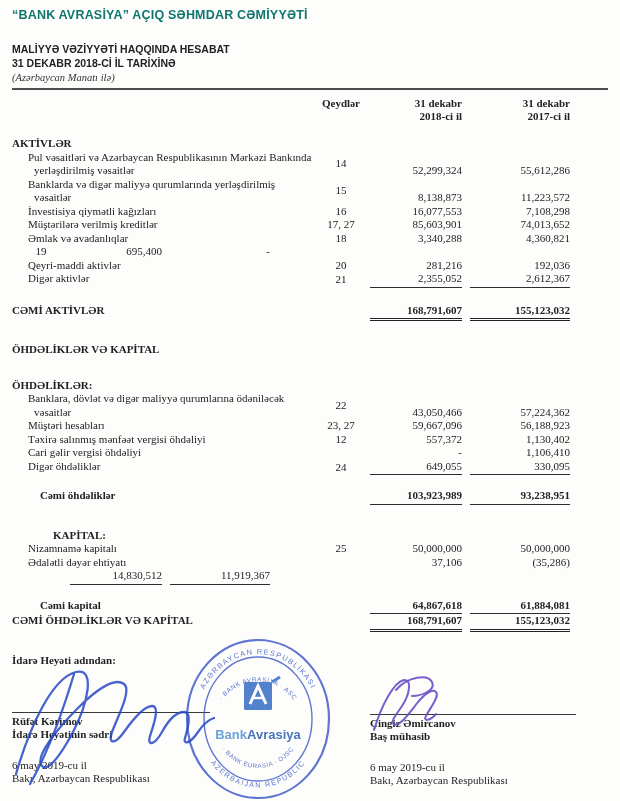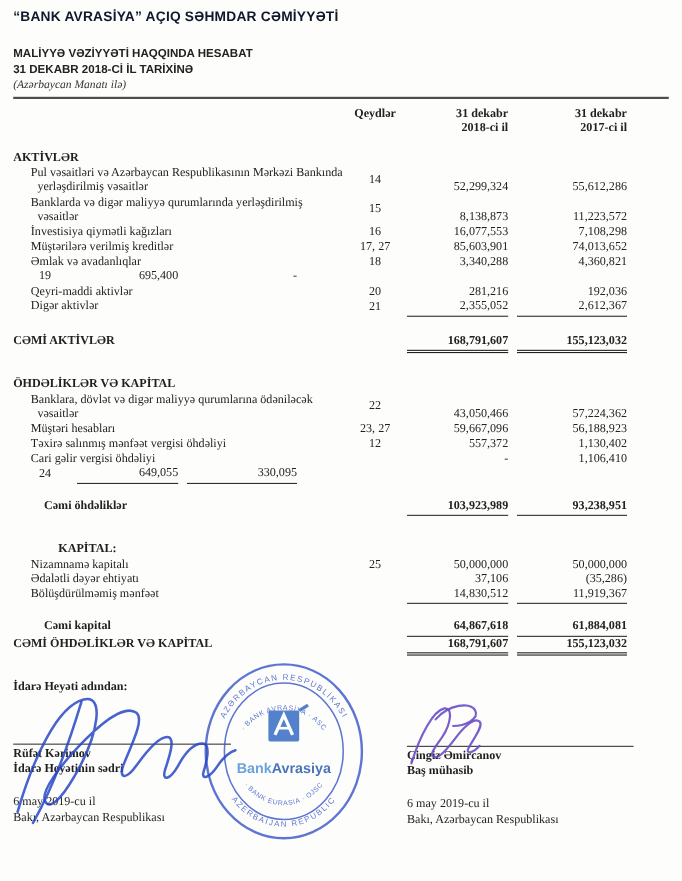--- a/index.html
+++ b/index.html
@@ -13,21 +13,21 @@
   html,body{background:#ffffff;}
   body{
     width:620px;height:801px;overflow:hidden;position:relative;
     color:var(--text);
     font-family:"Liberation Serif", serif;
   }
   .page{width:620px;height:801px;padding:8px 0 0 0;background:#fdfdfc;}
 
   
   .rep-head{padding:0 12px;font-family:"Liberation Sans", sans-serif;}
-  .company{font-size:12.5px;font-weight:bold;letter-spacing:.2px;color:#0f172a;}
+  .company{font-size:12.5px;font-weight:bold;letter-spacing:.2px;color:#0f766e;}
   .rtitle{font-size:10.5px;font-weight:bold;margin-top:2px;color:#222;}
   .rtitle.first{margin-top:21px;}
   .currency{font-family:"Liberation Serif", serif;font-style:italic;font-size:10.5px;margin-top:3px;color:#333;}
   .head-rule{border:none;border-top:2px solid #4e4e4e;margin:5px 0 0 12px;width:596px;}
 
   
   .trow{display:flex;align-items:baseline;padding:0 50px 0 12px;font-size:11px;line-height:13.5px;color:#222;}
   .trow.two{align-items:flex-end;}
   .c-label{flex:1;padding-left:22px;text-indent:-6px;}
   .c-label.lvl0{padding-left:0;text-indent:0;}
@@ -156,20 +156,21 @@
 
   <div class="trow total u2" style="margin-top:16px;">
     <div class="c-label lvl0">CƏMİ AKTİVLƏR</div>
     <div class="c-note"></div>
     <div class="c-v1">168,791,607</div>
     <div class="c-gap"></div>
     <div class="c-v2">155,123,032</div>
   </div>
 
   <div class="sec-title" style="margin-top:22px;">ÖHDƏLİKLƏR VƏ KAPİTAL</div>
+  <div class="sec-title" style="margin-top:22px;">ÖHDƏLİKLƏR:</div>
 
   <div class="trow two">
     <div class="c-label">Banklara, dövlət və digər maliyyə qurumlarına ödəniləcək vəsaitlər</div>
     <div class="c-note">22</div>
     <div class="c-v1">43,050,466</div>
     <div class="c-gap"></div>
     <div class="c-v2">57,224,362</div>
   </div>
   <div class="trow">
     <div class="c-label">Müştəri hesabları</div>
@@ -186,20 +187,21 @@
     <div class="c-v2">1,130,402</div>
   </div>
   <div class="trow">
     <div class="c-label">Cari gəlir vergisi öhdəliyi</div>
     <div class="c-note"></div>
     <div class="c-v1">-</div>
     <div class="c-gap"></div>
     <div class="c-v2">1,106,410</div>
   </div>
   <div class="trow u1">
+    <div class="c-label">Digər öhdəliklər</div>
     <div class="c-note">24</div>
     <div class="c-v1">649,055</div>
     <div class="c-gap"></div>
     <div class="c-v2">330,095</div>
   </div>
 
   <div class="trow total u1" style="margin-top:14px;">
     <div class="c-label lvl2">Cəmi öhdəliklər</div>
     <div class="c-note"></div>
     <div class="c-v1">103,923,989</div>
@@ -217,21 +219,20 @@
     <div class="c-v2">50,000,000</div>
   </div>
   <div class="trow">
     <div class="c-label">Ədalətli dəyər ehtiyatı</div>
     <div class="c-note"></div>
     <div class="c-v1">37,106</div>
     <div class="c-gap"></div>
     <div class="c-v2">(35,286)</div>
   </div>
   <div class="trow u1">
-    <div class="c-label">Bölüşdürülməmiş mənfəət</div>
     <div class="c-note"></div>
     <div class="c-v1">14,830,512</div>
     <div class="c-gap"></div>
     <div class="c-v2">11,919,367</div>
   </div>
 
   <div class="trow total u1" style="margin-top:14px;">
     <div class="c-label lvl2">Cəmi kapital</div>
     <div class="c-note"></div>
     <div class="c-v1">64,867,618</div>

